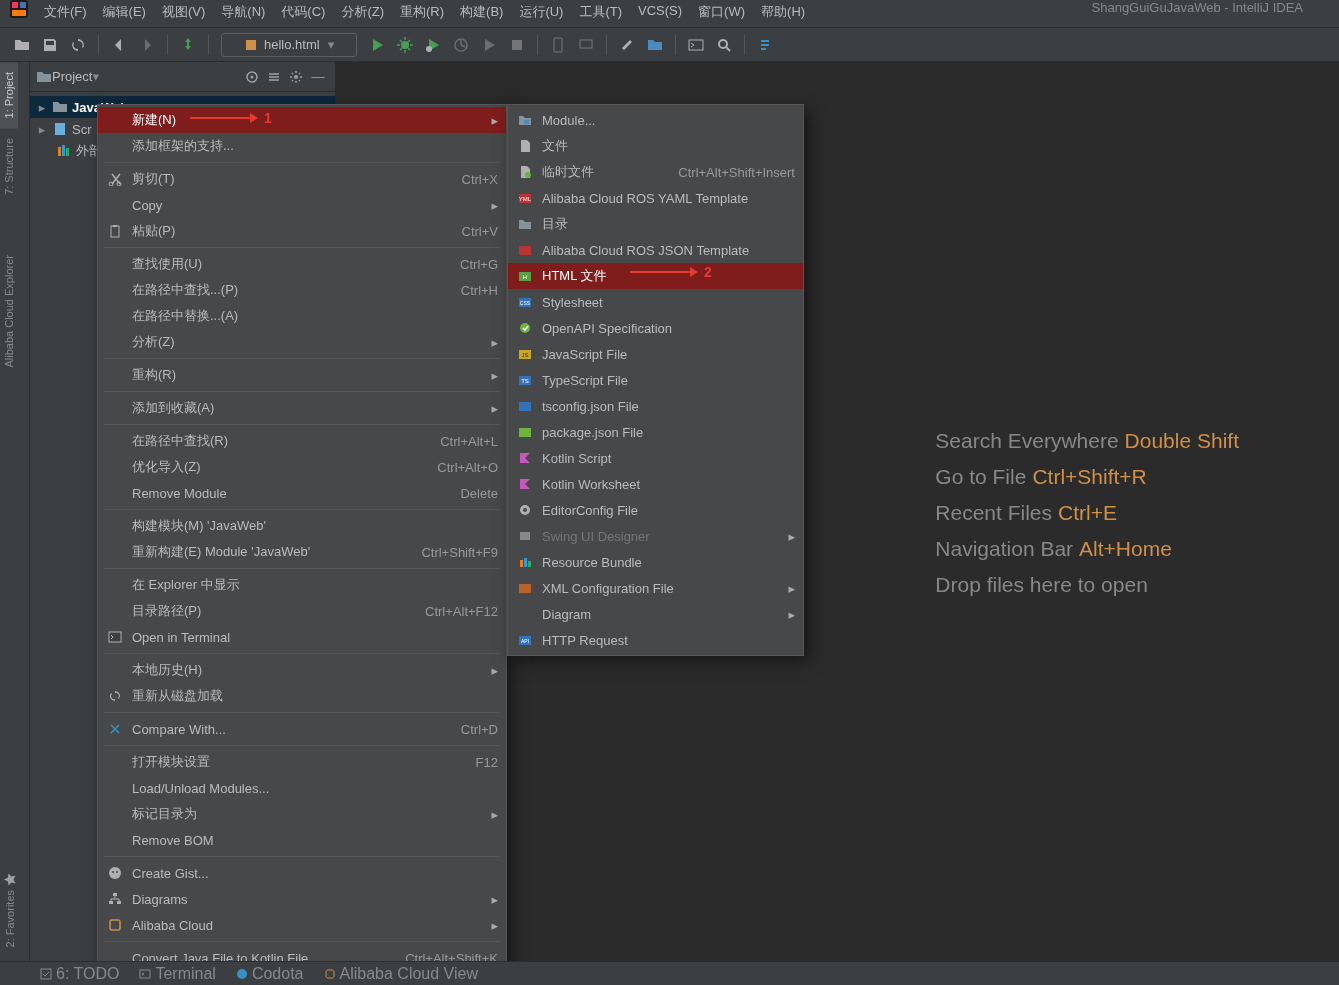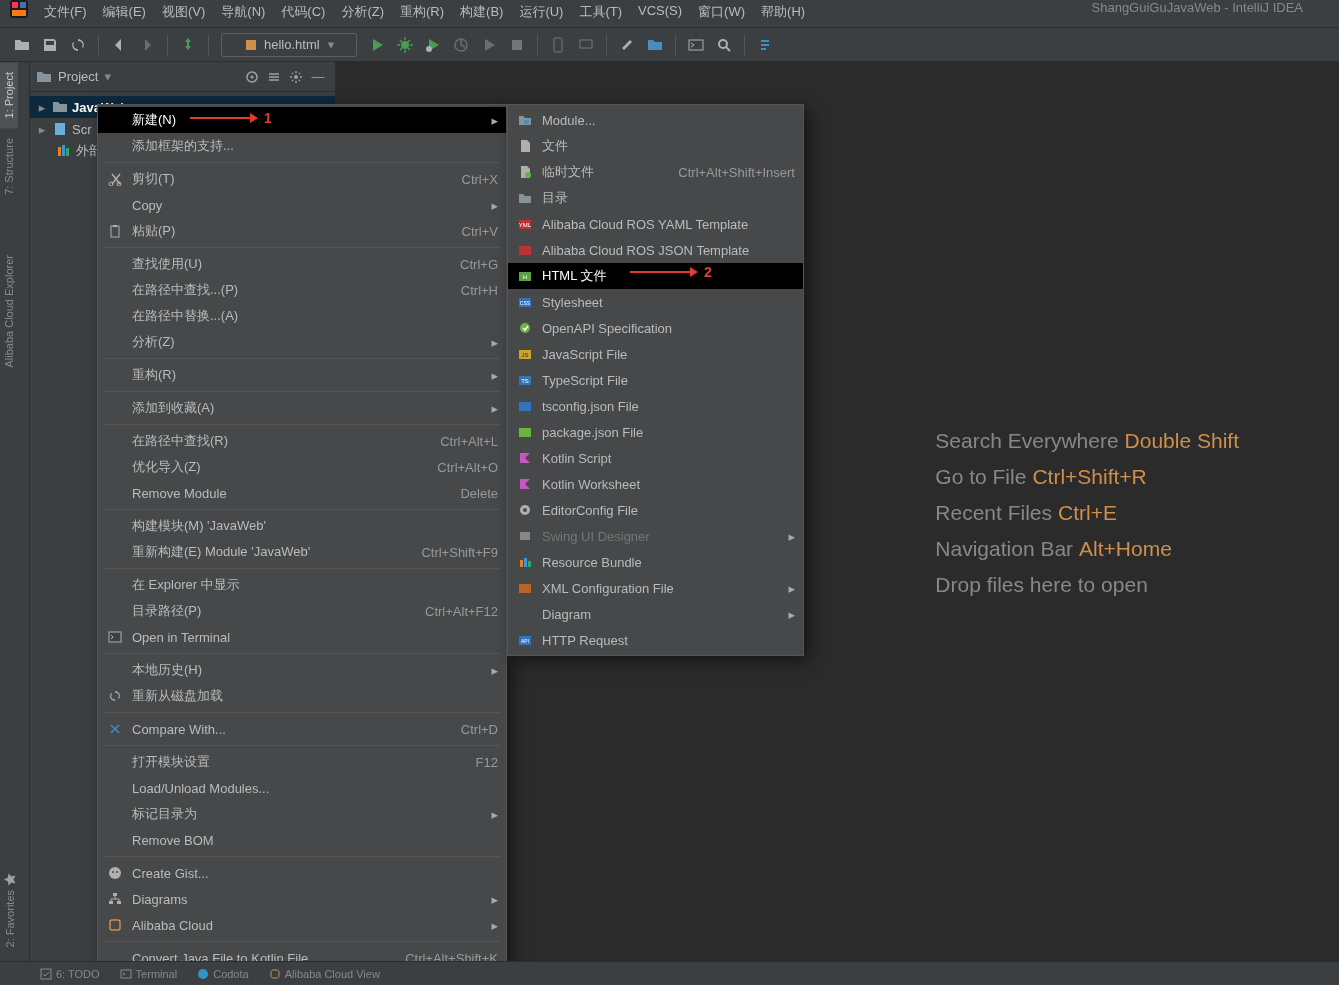--- a/index.html
+++ b/index.html
@@ -25,53 +25,53 @@
   
   
   .left-gutter{position:absolute;left:0;top:62px;bottom:24px;width:30px;background:#3c3f41;border-right:1px solid #2b2d2f}
   .gutter-item{writing-mode:vertical-rl;transform:rotate(180deg);padding:10px 3px;text-align:center;color:#8a8a8a;cursor:pointer;font-size:11px;display:flex;align-items:center;justify-content:center;gap:4px}
   .gutter-item svg{transform:rotate(90deg);width:14px;height:14px}
   .gutter-item.active{background:#4e5254;color:#ccc}
   
   
   .project-pane{position:absolute;left:30px;top:62px;width:305px;bottom:24px;background:#3c3f41}
   .project-head{height:30px;display:flex;align-items:center;padding:0 6px;border-bottom:1px solid #2b2d2f}
-  .project-head .lbl{display:flex;gap:6px;color:#bbb}
+  .project-head .lbl{display:flex;gap:0;color:#bbb}
   .project-head .spacer{flex:1}
   .phead-btn{width:22px;height:22px;display:inline-flex;align-items:center;justify-content:center;color:#a0a0a0}
   .tree{padding:4px 0}
   .tree-row{display:flex;align-items:center;height:22px;padding-left:6px;color:#bbb}
   .tree-row.sel{background:#0d293e;color:#fff}
   .tree-indent{width:16px}
   .tree-arrow{width:12px;text-align:center;color:#888}
   .tree-icon{width:16px;height:16px;margin:0 4px}
   
   
   .editor{position:absolute;left:335px;right:0;top:62px;bottom:24px;background:#2b2b2b}
   .welcome{position:absolute;top:355px;right:100px;color:#888}
   .welcome-row{margin:12px 0;font-size:21px}
   .welcome-row .shortcut{color:#d08f4a;margin-left:6px}
   
   
   .ctx{position:absolute;background:#46484a;border:1px solid #555;box-shadow:5px 5px 15px rgba(0,0,0,.5);padding:2px 0}
   .ctx-row{height:26px;display:flex;align-items:center;padding:0 8px;color:#bbb;cursor:default;position:relative}
-  .ctx-row.hover{background:#000000;color:#fff}
+  .ctx-row.hover{background:#7f1d1d;color:#fff}
   .ctx-row .icon{width:18px;height:18px;margin-right:8px;display:inline-flex;align-items:center;justify-content:center}
   .ctx-row .icon svg{width:14px;height:14px;fill:#afafaf}
   .ctx-row .lbl{flex:1}
   .ctx-row .sc{color:#999;margin-left:30px}
   .ctx-row .sub{width:10px;text-align:right;color:#aaa}
   .ctx-sep{height:1px;background:#555;margin:3px 6px}
   
   
   .anno{position:absolute;display:flex;align-items:center;color:#e23b2f;font-weight:700;font-size:14px;pointer-events:none}
   .anno svg{width:70px;height:16px}
   
   
-  .status{position:absolute;left:0;right:0;bottom:0;height:24px;background:#3c3f41;border-top:1px solid #2b2d2f;display:flex;align-items:center;padding-left:40px;color:#888;font-size:11px}
+  .status{position:absolute;left:0;right:0;bottom:0;height:24px;background:#3c3f41;border-top:1px solid #2b2d2f;display:flex;align-items:center;padding-left:40px;color:#888;font-size:16px}
   .status-item{margin-right:20px;display:flex;align-items:center;gap:4px}
 </style>
 </head>
 <body>
 
 <div class="menubar">
   <span class="logo">
     <svg viewBox="0 0 18 18">
         <rect width="18" height="18" rx="3" fill="#1b1b1b"></rect>
         <rect x="2" y="2" width="6" height="6" fill="#fe315d"></rect>
@@ -515,33 +515,33 @@
           <path d="M3 1h6l3 3v9H3z" fill="#afafaf"></path>
           <circle cx="10" cy="10" r="3" fill="#62b543"></circle>
         </svg>
       </span>
       <span class="lbl">临时文件</span>
       <span class="sc">Ctrl+Alt+Shift+Insert</span>
     </div>
     <div class="ctx-row">
       <span class="icon">
         <svg viewBox="0 0 14 14">
-          <path d="M1 3h4l2 2h6v7H1z" fill="#87939a"></path>
-        </svg>
-      </span>
-      <span class="lbl">目录</span>
-    </div>
-    <div class="ctx-row">
-      <span class="icon">
-        <svg viewBox="0 0 14 14">
           <rect x="1" y="3" width="12" height="9" fill="#b93432"></rect>
           <text x="7" y="10" font-size="6" fill="#fff" text-anchor="middle">YML</text>
         </svg>
       </span>
       <span class="lbl">Alibaba Cloud ROS YAML Template</span>
+    </div>
+    <div class="ctx-row">
+      <span class="icon">
+        <svg viewBox="0 0 14 14">
+          <path d="M1 3h4l2 2h6v7H1z" fill="#87939a"></path>
+        </svg>
+      </span>
+      <span class="lbl">目录</span>
     </div>
     <div class="ctx-row">
       <span class="icon">
         <svg viewBox="0 0 14 14">
           <rect x="1" y="3" width="12" height="9" fill="#b93432"></rect>
         </svg>
       </span>
       <span class="lbl">Alibaba Cloud ROS JSON Template</span>
     </div>
     <div class="ctx-row hover">

